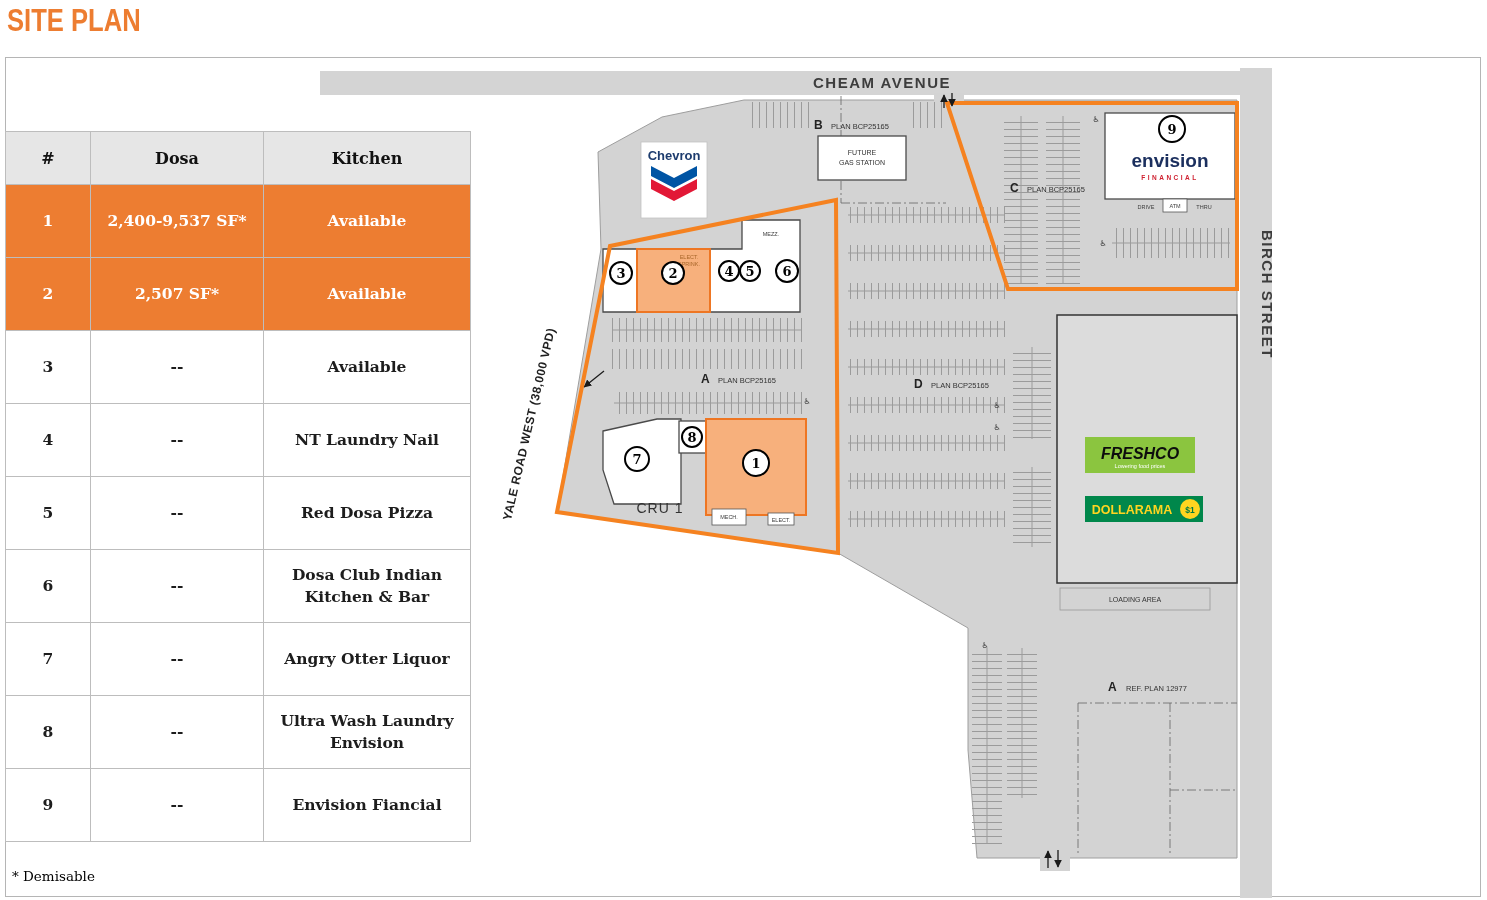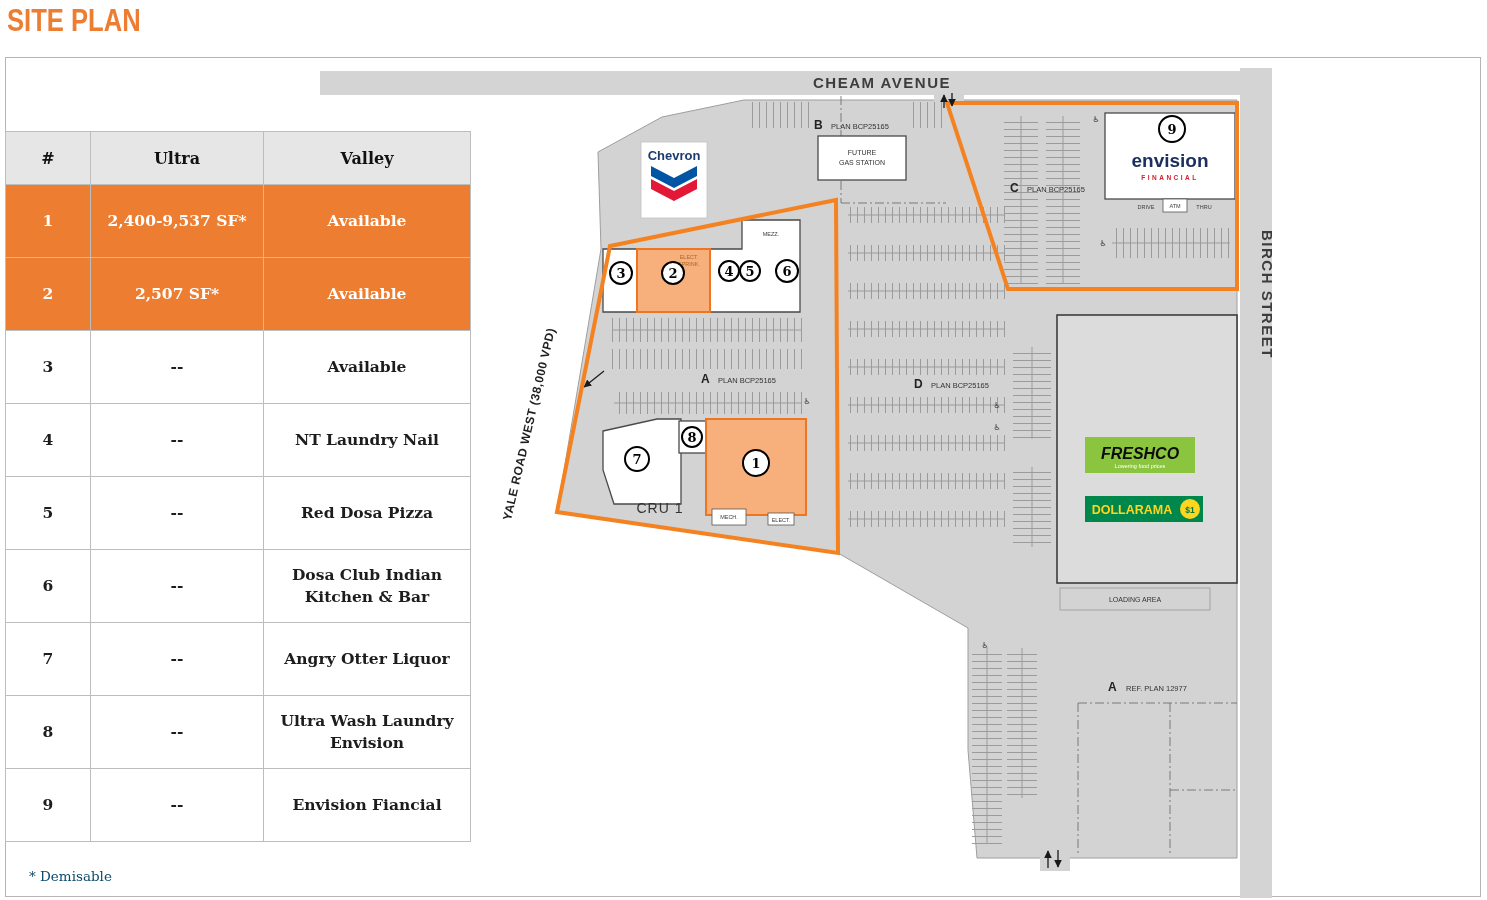--- a/index.html
+++ b/index.html
@@ -17,22 +17,22 @@
 
   table.tenants{position:absolute;left:5px;top:131px;width:465px;border-collapse:collapse;
                 table-layout:fixed;text-align:center;
                 font-family:"DejaVu Serif","Liberation Serif",serif}
   .tenants th,.tenants td{border:1px solid #BDBDBD;padding:2px 8px;box-sizing:border-box}
   .tenants thead th{background:#E6E6E6;height:53px;font-size:16px;color:#111}
   .tenants tbody td{height:73px;font-size:15.5px;font-weight:700;color:#1d1d1d;
                     background:#fff;line-height:1.45}
   .tenants tr.hl td{background:#ED7D31;color:#fff}
 
-  .footnote{position:absolute;left:29px;top:868px;font-family:"DejaVu Serif",serif;
-            font-size:13.5px;color:#0c4a6e}
+  .footnote{position:absolute;left:12px;top:868px;font-family:"DejaVu Serif",serif;
+            font-size:13.5px;color:#000000}
 
   
   text{user-select:none}
   .rt{font:700 15px "Liberation Sans",sans-serif;fill:#3d3d3d;letter-spacing:1.5px}
   .al{font:700 12px "Liberation Sans",sans-serif;fill:#222}
   .ap{font:400 7.5px "Liberation Sans",sans-serif;fill:#333}
   .sm{font:400 7px "Liberation Sans",sans-serif;fill:#333}
   .xs{font:400 5.5px "Liberation Sans",sans-serif;fill:#3d3d3d}
   .mx{font:400 5.5px "Liberation Sans",sans-serif;fill:#A9672A}
   .cn{font:700 13px "DejaVu Serif",serif;fill:#000}
@@ -246,22 +246,22 @@
 
 <table class="tenants">
   <colgroup>
       <col style="width:85px">
       <col style="width:173px">
       <col style="width:207px">
     </colgroup>
   <thead>
     <tr>
       <th>#</th>
-      <th>Ultra</th>
-      <th>Valley</th>
+      <th>Dosa</th>
+      <th>Kitchen</th>
     </tr>
   </thead>
   <tbody>
     <tr class="hl">
       <td>1</td>
       <td>2,400-9,537 SF*</td>
       <td>Available</td>
     </tr>
     <tr class="hl">
       <td>2</td>

